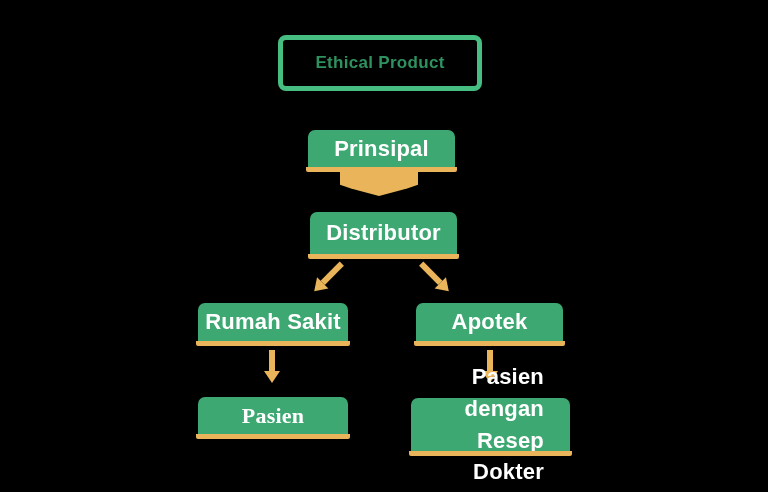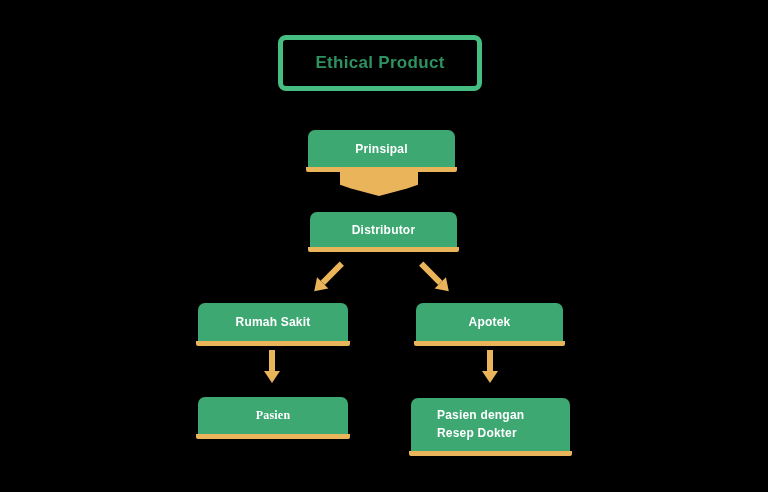--- a/index.html
+++ b/index.html
@@ -34,36 +34,36 @@
   }
 
   
   .node { position: absolute; }
   .node .face {
     background: var(--green, #3EA873);
     border-radius: 7px 7px 0 0;
     display: flex; align-items: center; justify-content: center;
     color: var(--box-text, #FFFFFF);
     font-weight: bold;
-    font-size: 12px;
-    text-align: left;
+    font-size: 22px;
+    text-align: right;
     letter-spacing: 0.2px;
   }
   .node .strip {
     position: absolute;
     left: -2px; right: -2px;
     height: 5px;
     background: var(--gold, #E9B45A);
     border-radius: 0 0 2px 2px;
   }
 
   #node-prinsipal   { left: 308px; top: 130px; width: 147px; }
   #node-prinsipal .face   { height: 37px; }
   #node-distributor { left: 310px; top: 212px; width: 147px; }
-  #node-distributor .face { height: 35px; }
+  #node-distributor .face { height: 42px; }
   #node-rumah-sakit { left: 198px; top: 303px; width: 150px; }
   #node-rumah-sakit .face { height: 38px; }
   #node-apotek      { left: 416px; top: 303px; width: 147px; }
   #node-apotek .face      { height: 38px; }
   #node-pasien      { left: 198px; top: 397px; width: 150px; }
   #node-pasien .face      { height: 37px; font-family: Liberation Serif, serif; }
   #node-pasien-resep { left: 411px; top: 398px; width: 159px; }
   #node-pasien-resep .face {
     height: 53px;
     line-height: 1.45;

